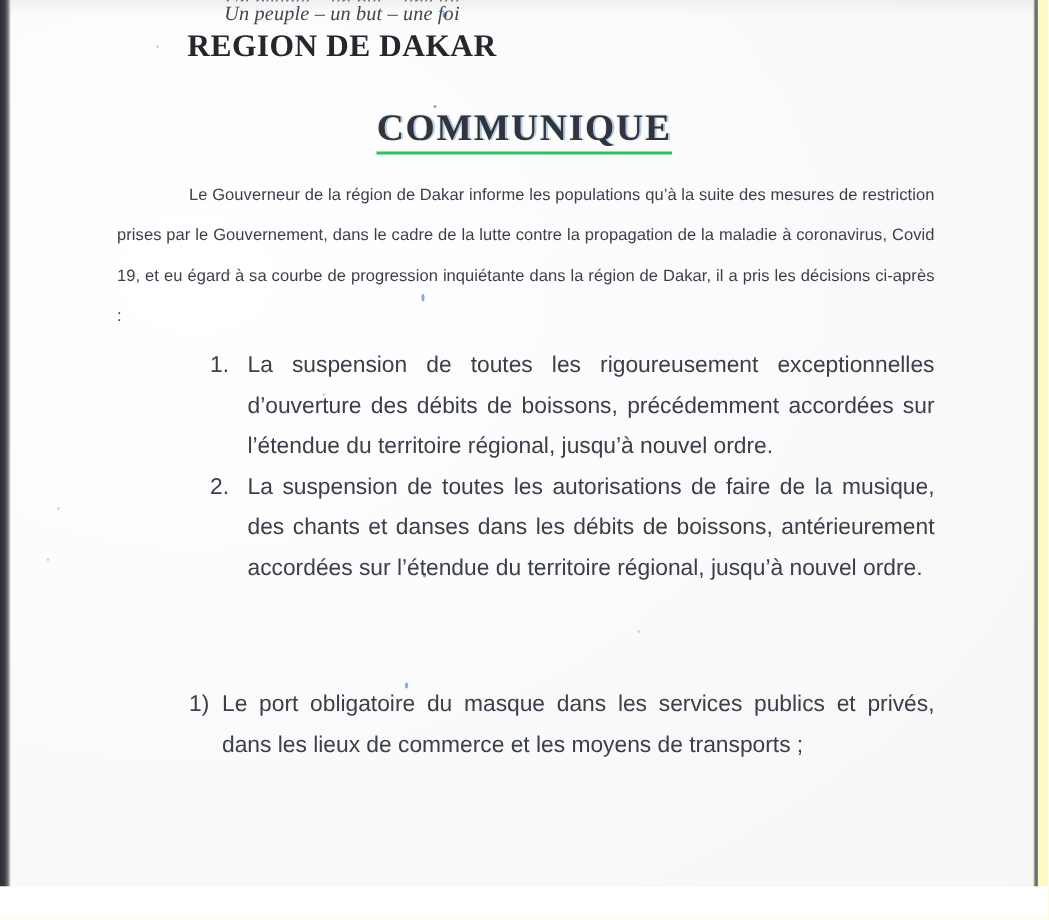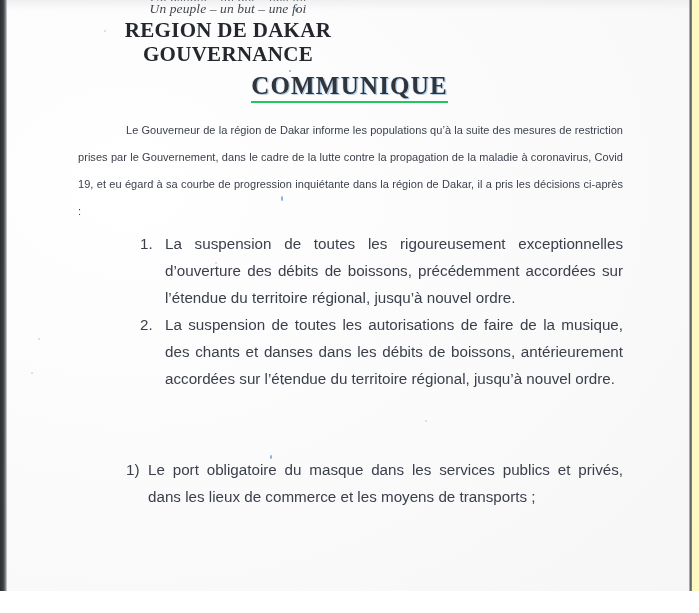--- a/index.html
+++ b/index.html
@@ -205,21 +205,20 @@
   <div class="speck grey" style="left:425px;top:420px;width:2px;height:2px;"></div>
   <div class="speck" style="left:270px;top:455px;width:2px;height:4px;"></div>
   <div class="speck" style="left:278px;top:601px;width:3px;height:6px;"></div>
   <div class="speck grey" style="left:38px;top:338px;width:2px;height:2px;"></div>
   <div class="speck grey" style="left:31px;top:372px;width:2px;height:2px;"></div>
 
   <div class="header-block">
     <div class="motto-cut">Un peuple – un but – une foi</div>
     <div class="motto">Un peuple – un but – une foi</div>
     <div class="org-line">REGION DE DAKAR</div>
-    <div class="org-line">GOUVERNANCE</div>
   </div>
 
   <div class="title-wrap">
     <span class="doc-title">COMMUNIQUE</span>
   </div>
 
   <div class="body">
 
     <p class="para indent">Le Gouverneur de la région de Dakar informe les populations qu’à la suite des mesures de restriction prises par le Gouvernement, dans le cadre de la lutte contre la propagation de la maladie à coronavirus, Covid 19, et eu égard à sa courbe de progression inquiétante dans la région de Dakar, il a pris les décisions ci-après :</p>
 

